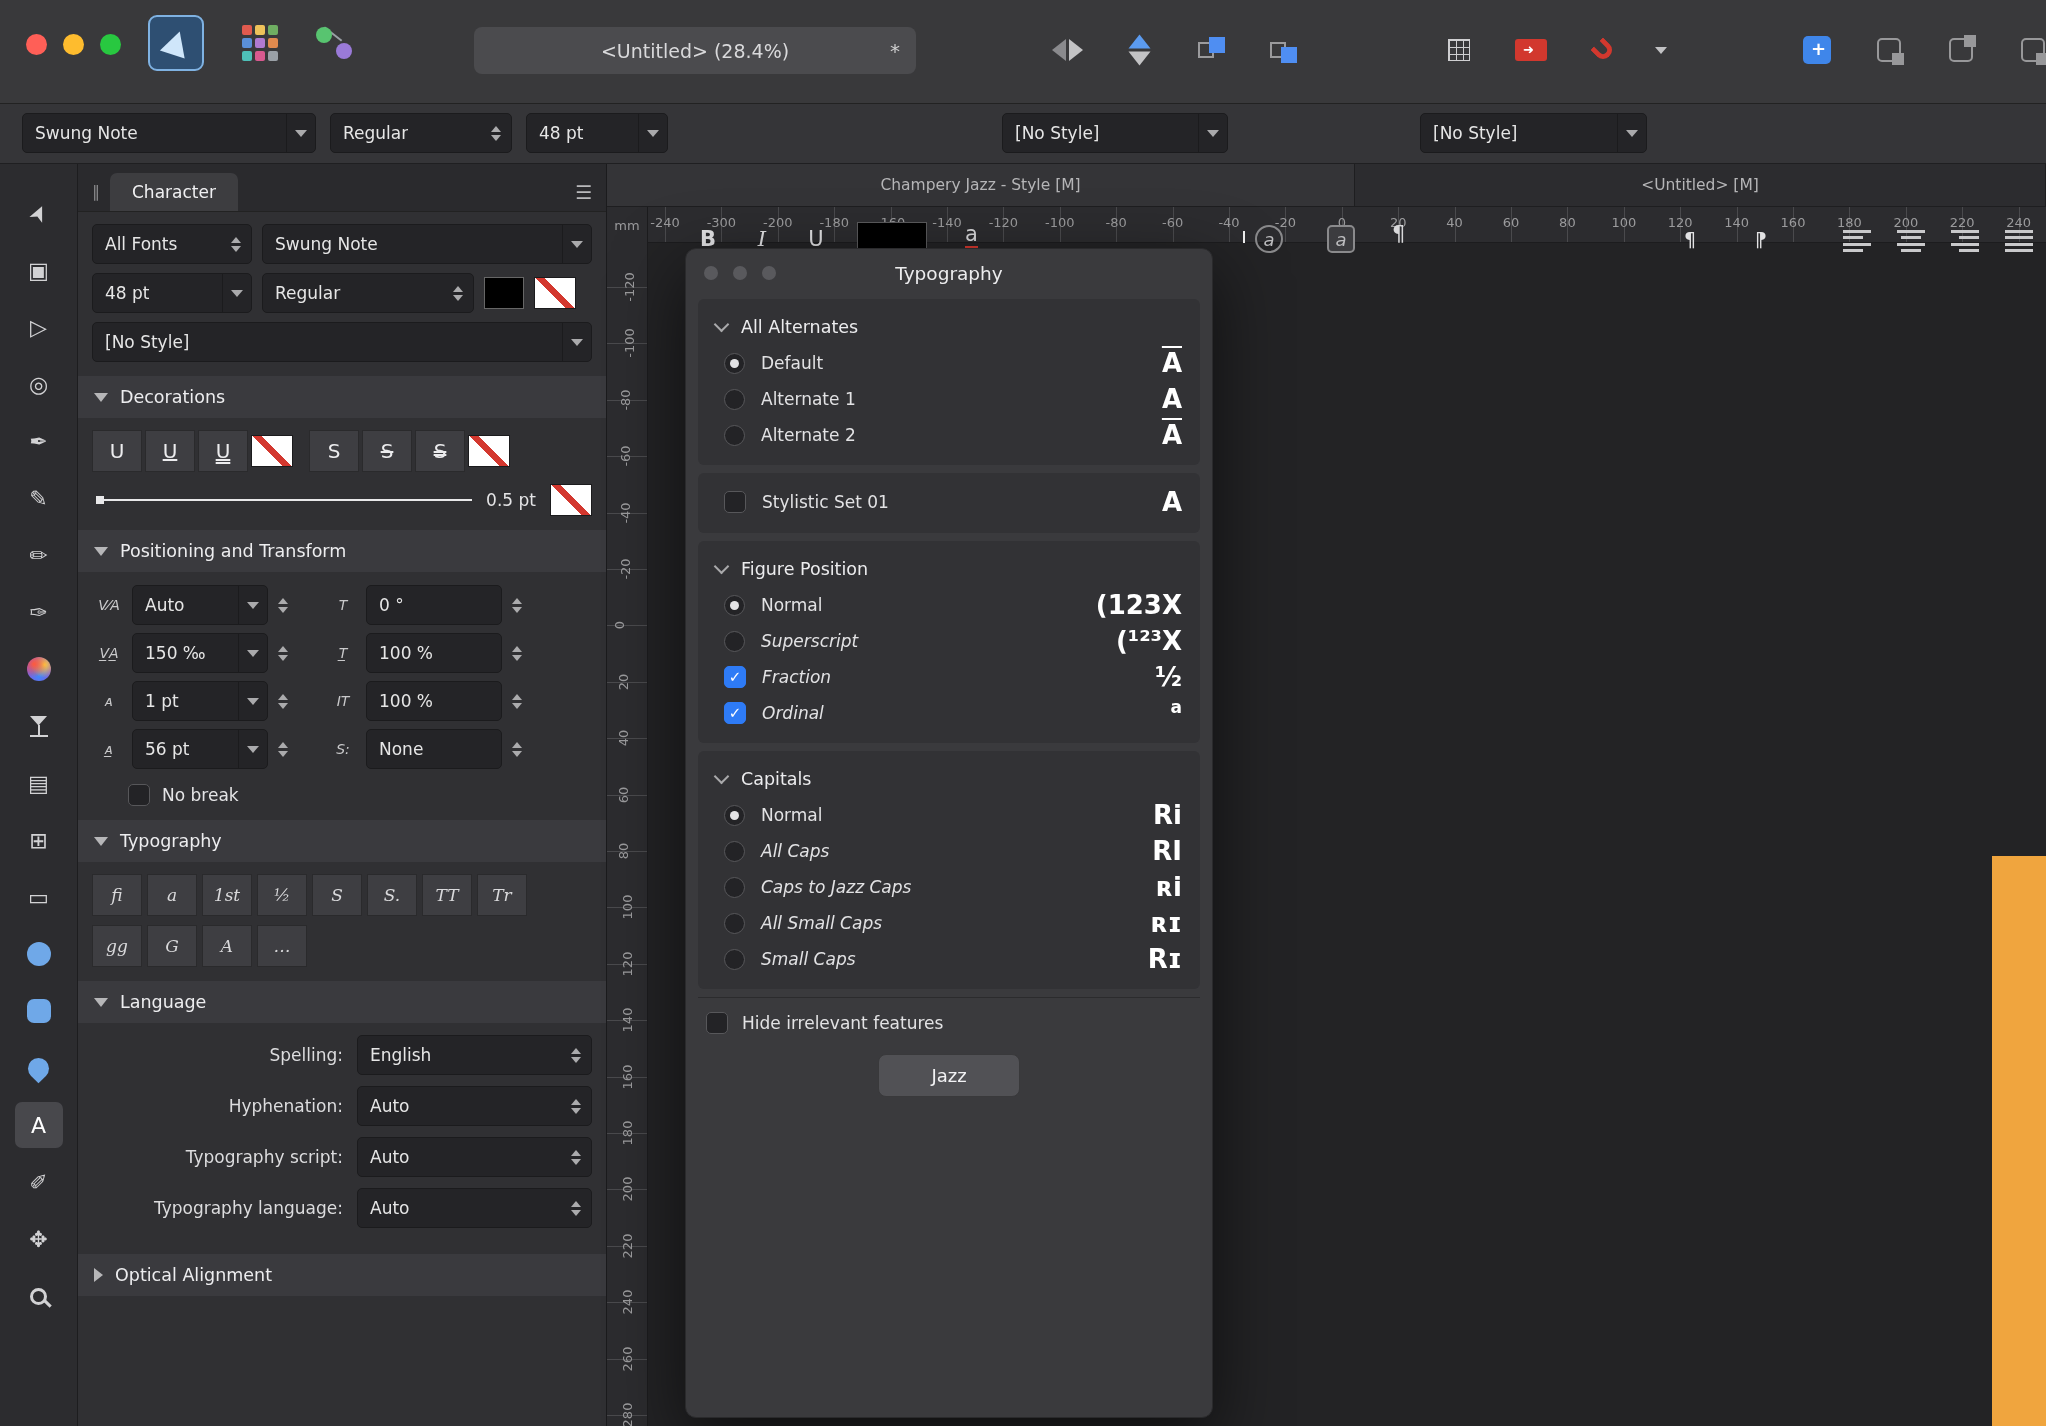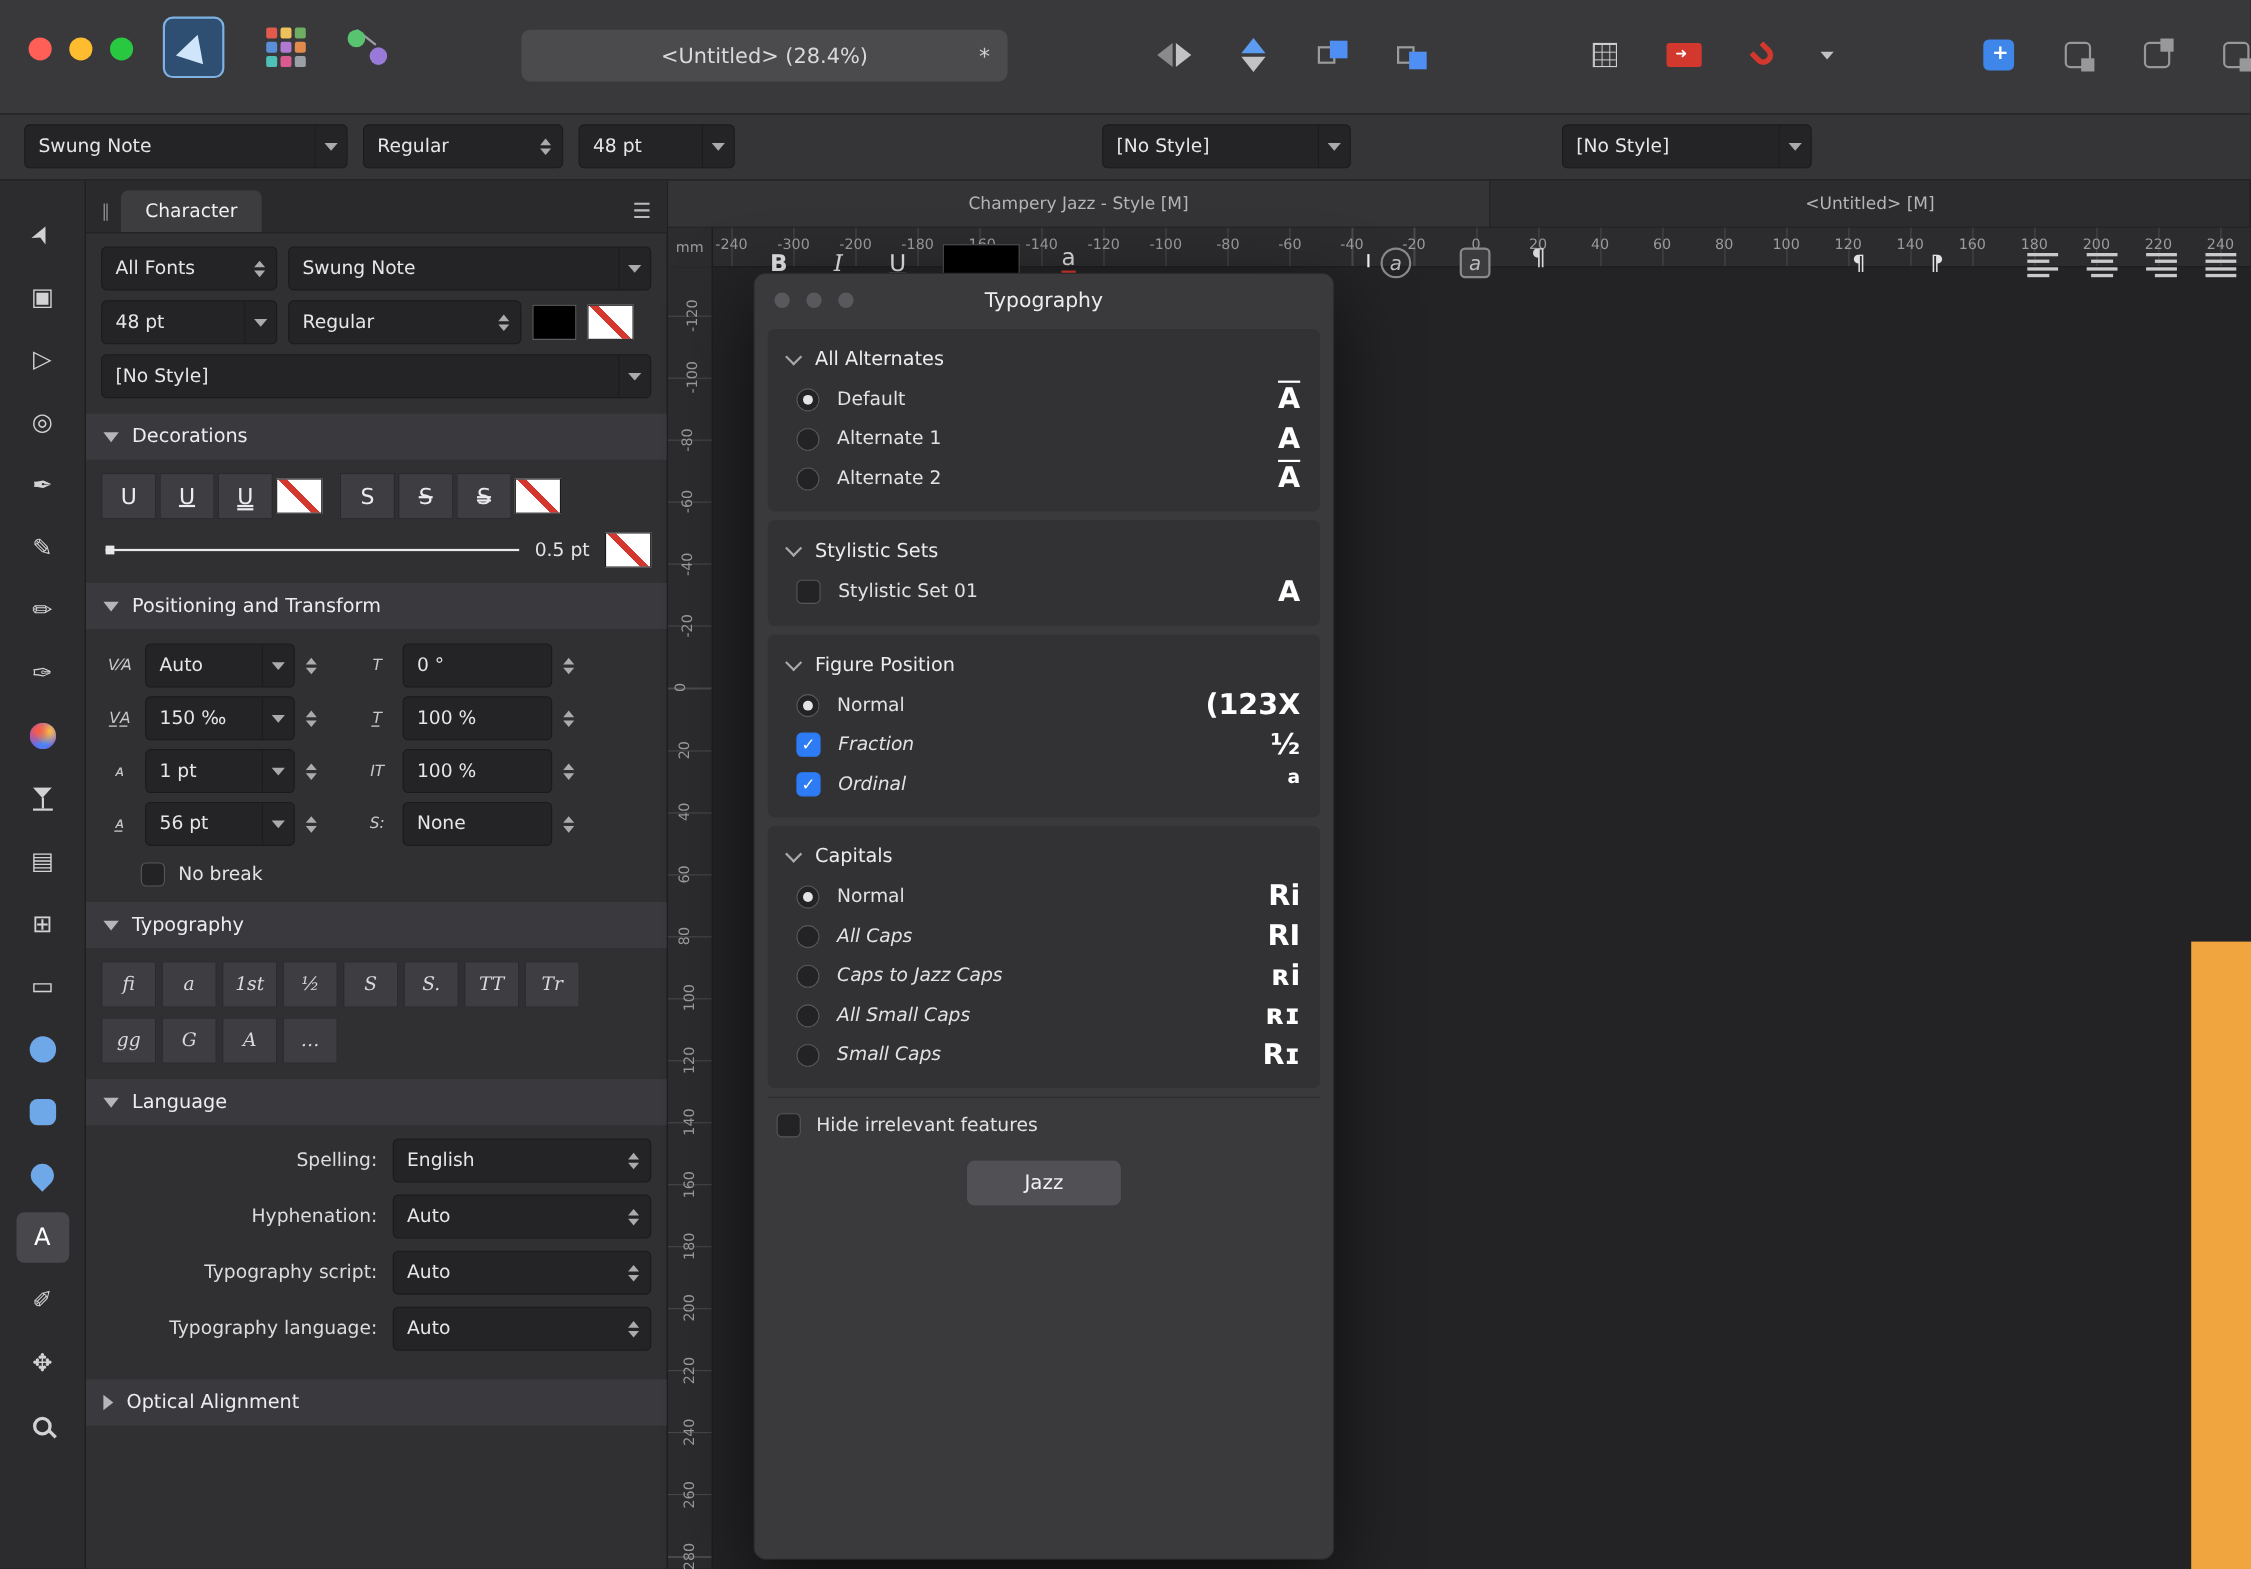--- a/index.html
+++ b/index.html
@@ -742,41 +742,42 @@
           <span class="ilbl">Alternate 1</span>
           <span class="prev ">A</span>
         </div>
         <div class="item h36">
           <span class="rdo"></span>
           <span class="ilbl">Alternate 2</span>
           <span class="prev overline">A</span>
         </div>
       </div>
       <div class="card">
-        <div class="card-title">
-          <span class="chev"></span>
-          <span>Stylistic Sets</span>
-        </div>
         <div class="item">
           <span class="cbx"></span>
           <span class="ilbl">Stylistic Set 01</span>
           <span class="prev ">A</span>
         </div>
       </div>
       <div class="card">
         <div class="card-title">
           <span class="chev"></span>
           <span>Figure Position</span>
         </div>
         <div class="item h36">
           <span class="rdo checked"></span>
           <span class="ilbl">Normal</span>
           <span class="prev ">(123X</span>
         </div>
         <div class="item h36">
+          <span class="rdo"></span>
+          <span class="ilbl it">Superscript</span>
+          <span class="prev ">(¹²³X</span>
+        </div>
+        <div class="item h36">
           <span class="cbx checked"></span>
           <span class="ilbl it">Fraction</span>
           <span class="prev ">½</span>
         </div>
         <div class="item h36">
           <span class="cbx checked"></span>
           <span class="ilbl it">Ordinal</span>
           <span class="prev sup">a</span>
         </div>
       </div>

